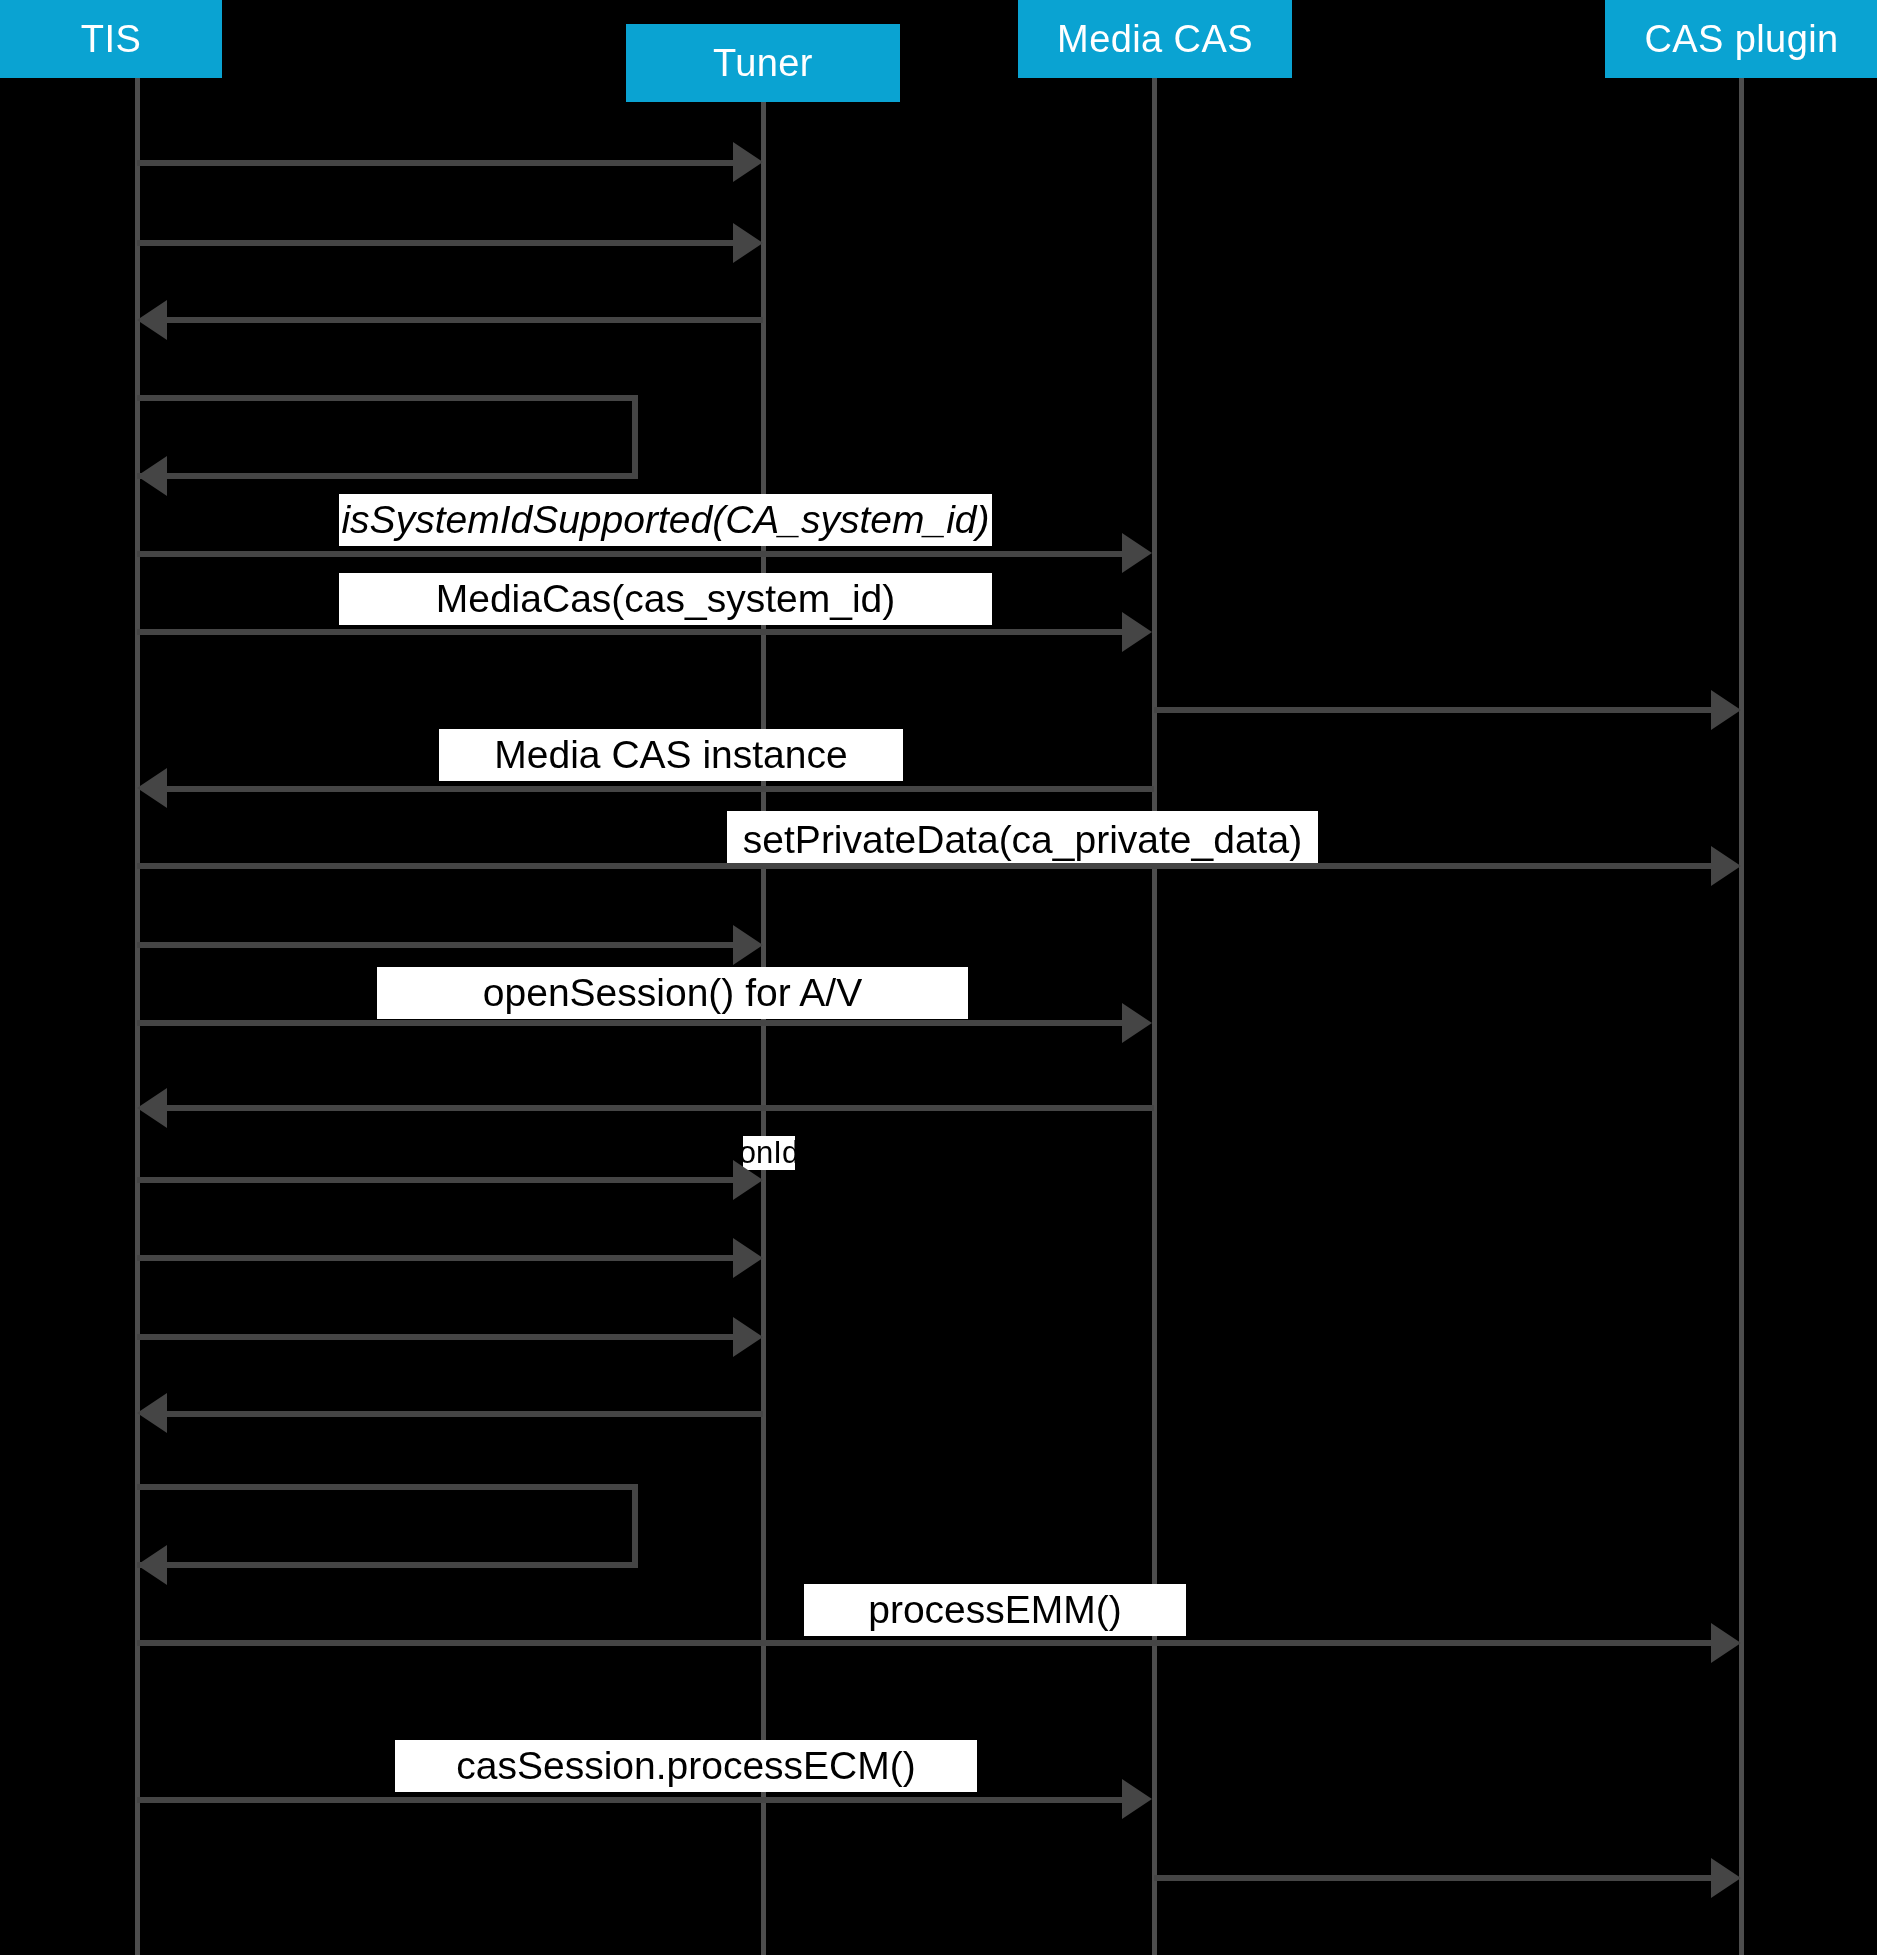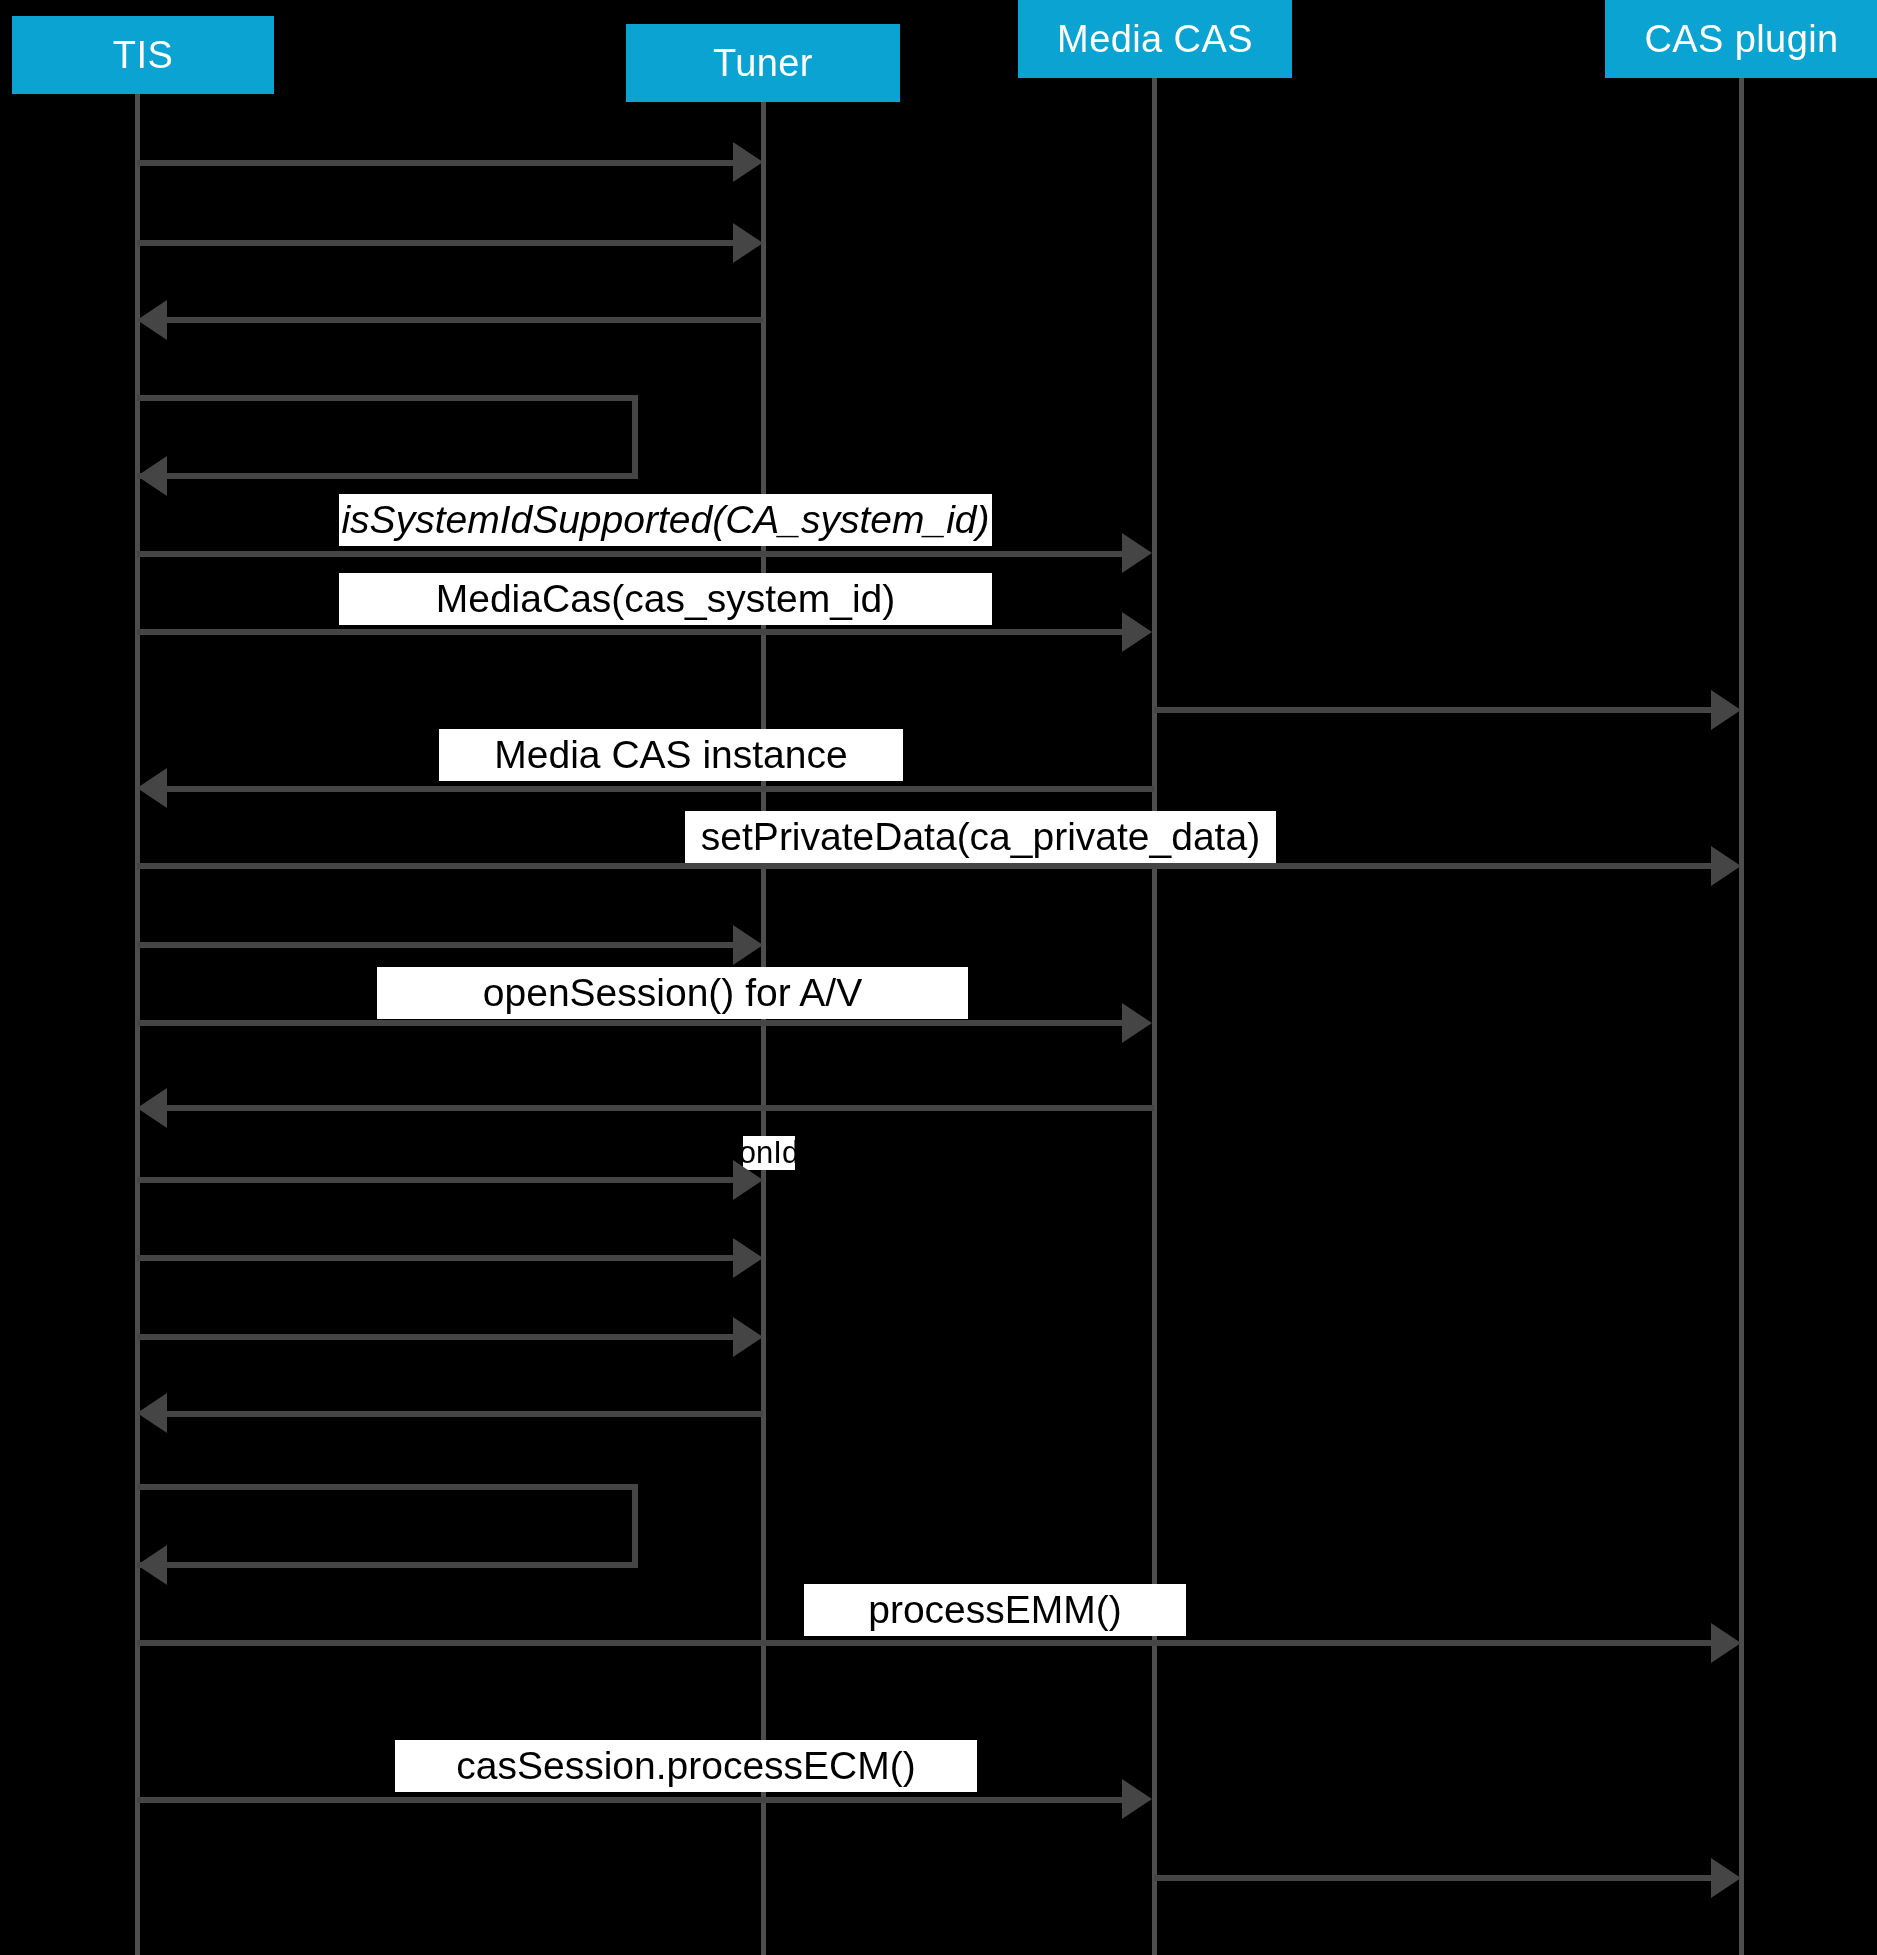--- a/index.html
+++ b/index.html
@@ -69,21 +69,21 @@
 </head>
 <body>
 
 <div class="stage">
 
   <div class="lifeline" style="left:135px;"></div>
   <div class="lifeline" style="left:761px;"></div>
   <div class="lifeline" style="left:1152px;"></div>
   <div class="lifeline" style="left:1739px;"></div>
 
-  <div class="pbox" style="left:0;top:16px;width:262px;margin-left:12px;">
+  <div class="pbox" style="left:0;top:0;width:222px;">
       <span>TIS</span>
     </div>
   <div class="pbox" style="left:626px;top:0;width:274px;margin-top:24px;">
       <span>Tuner</span>
     </div>
   <div class="pbox" style="left:1018px;top:0;width:274px;">
       <span>Media CAS</span>
     </div>
   <div class="pbox" style="left:1605px;top:0;width:273px;">
       <span>CAS plugin</span>
@@ -109,21 +109,21 @@
   <div class="mline" style="left:137px;top:629px;width:989px;"></div>
   <div class="head-r" style="left:1122px;top:612px;"></div>
 
   <div class="mline" style="left:1154px;top:707px;width:558px;"></div>
   <div class="head-r" style="left:1711px;top:690px;"></div>
 
   <div class="mlabel" style="left:439px;top:729px;width:464px;height:52px;">Media CAS instance</div>
   <div class="mline" style="left:164px;top:786px;width:990px;"></div>
   <div class="head-l" style="left:137px;top:768px;"></div>
 
-  <div class="mlabel" style="left:685px;top:811px;width:591px;height:52px;">setPrivateData(ca_private_data)</div>
+  <div class="mlabel" style="left:727px;top:811px;width:591px;height:58px;">setPrivateData(ca_private_data)</div>
   <div class="mline" style="left:137px;top:863px;width:1576px;"></div>
   <div class="head-r" style="left:1711px;top:846px;"></div>
 
   <div class="mline" style="left:137px;top:942px;width:598px;"></div>
   <div class="head-r" style="left:733px;top:925px;"></div>
 
   <div class="mlabel" style="left:377px;top:967px;width:591px;height:52px;">openSession() for A/V</div>
   <div class="mline" style="left:137px;top:1020px;width:989px;"></div>
   <div class="head-r" style="left:1122px;top:1003px;"></div>
 

